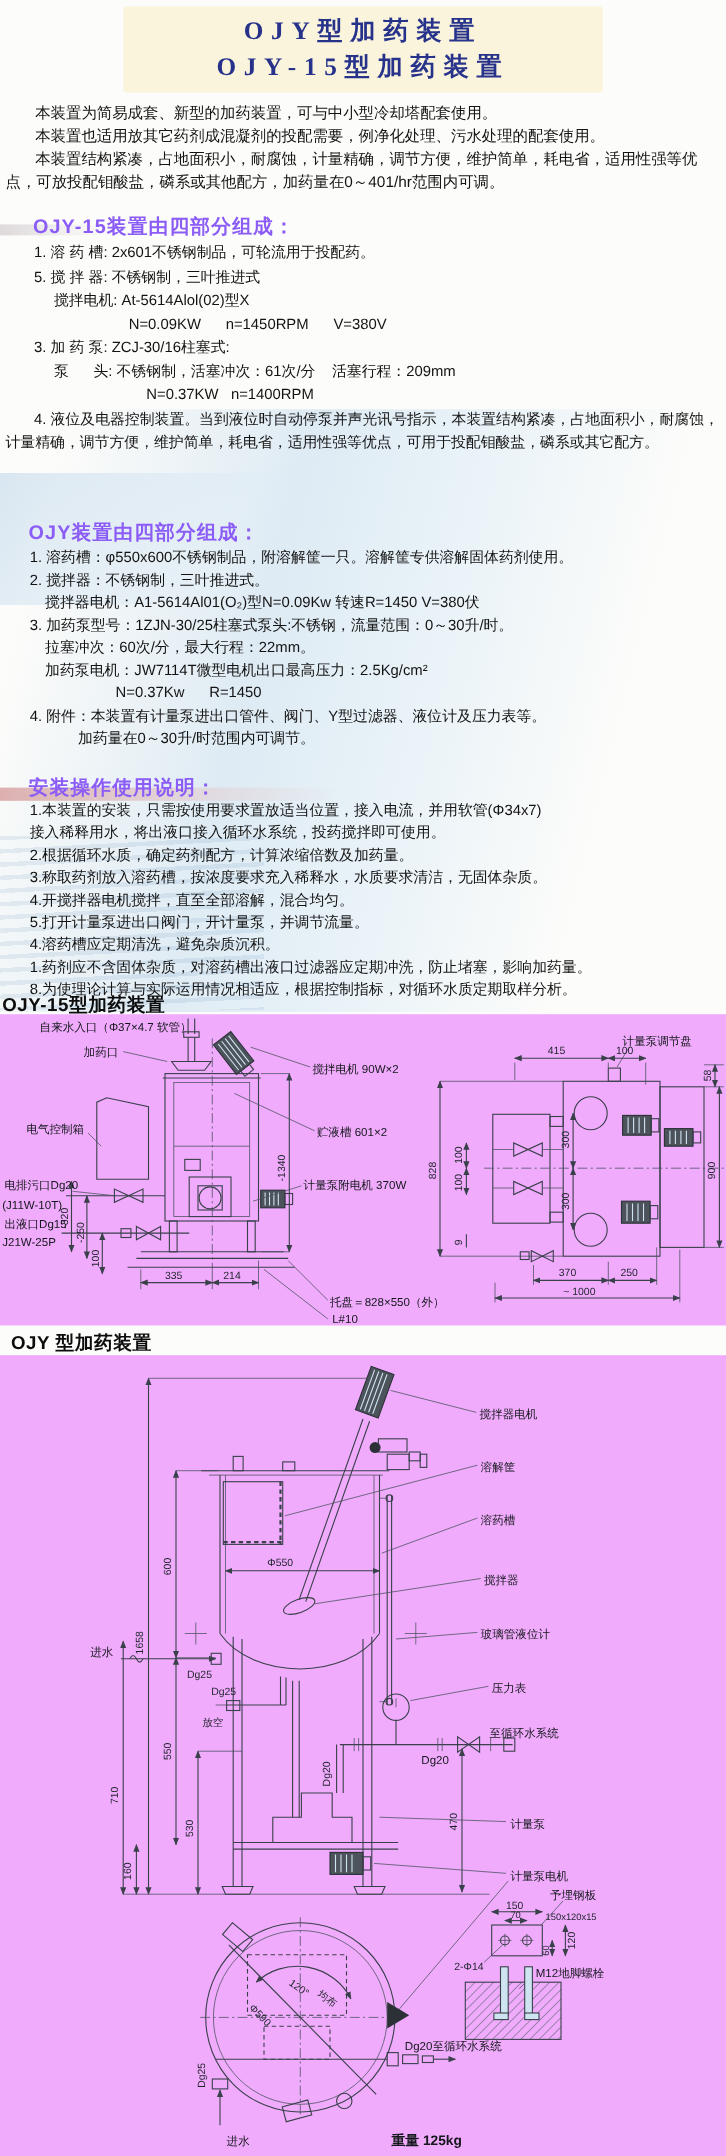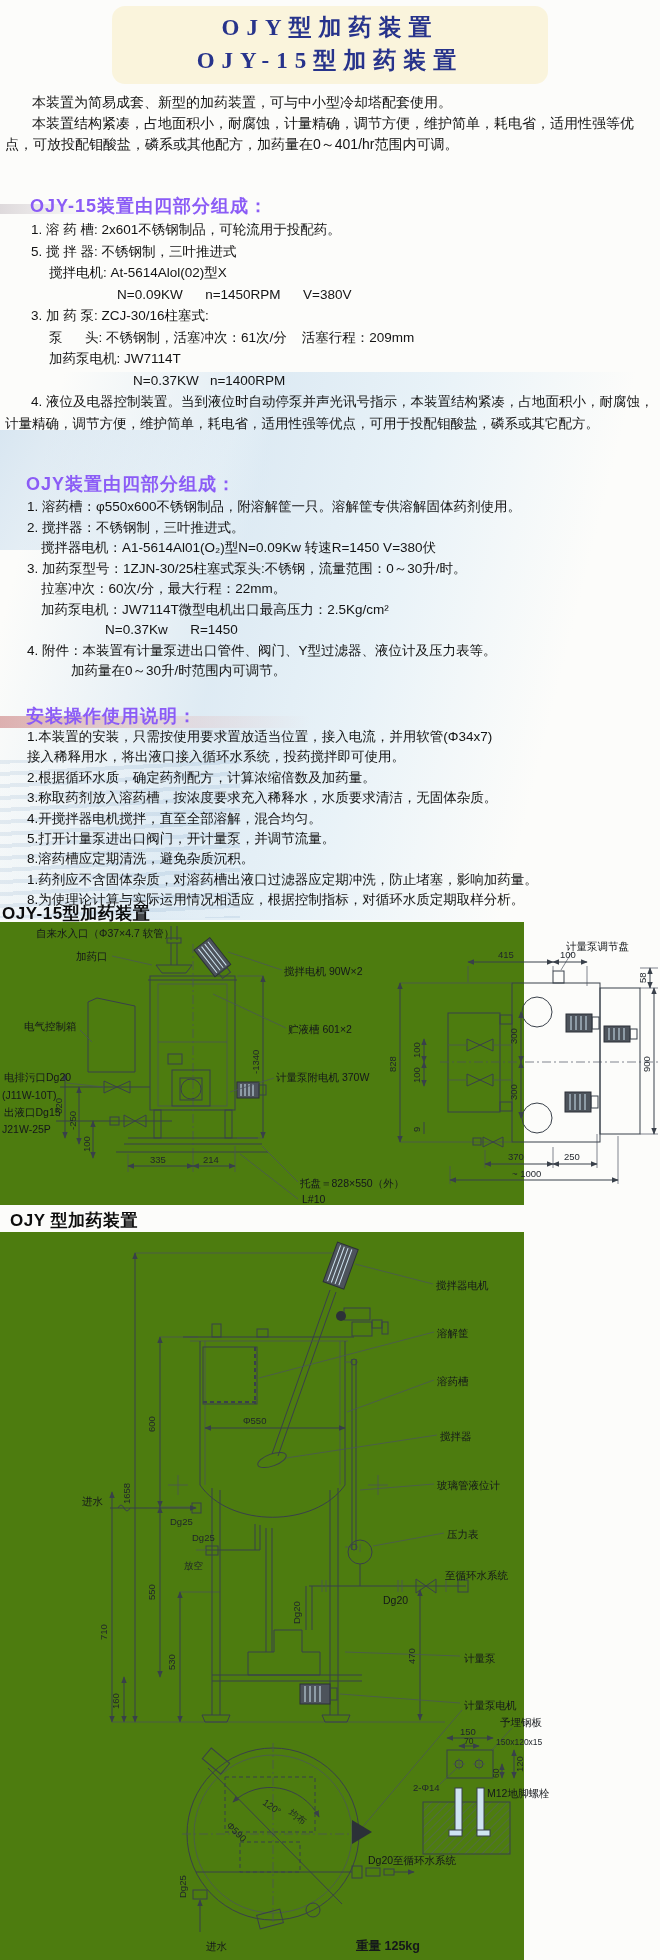--- a/index.html
+++ b/index.html
@@ -5,37 +5,37 @@
 *{margin:0;padding:0;box-sizing:border-box}
 html,body{width:660px}
 body{font-family:"Liberation Sans","DejaVu Sans",sans-serif;background:#ffffff}
 .page{position:relative;width:660px;height:1960px;background:#fcfcfa;overflow:hidden;color:#151515}
 .bgwash{position:absolute;left:0;top:372px;width:660px;height:548px;
  background:linear-gradient(104deg,rgba(186,214,236,0) 8%,rgba(186,214,236,.45) 36%,rgba(216,234,246,.55) 55%,rgba(186,214,236,0) 80%)}
 .bgwash2{position:absolute;left:0;top:430px;width:270px;height:120px;
  background:linear-gradient(120deg,rgba(150,190,225,.35),rgba(220,236,248,.15) 70%,transparent)}
 .bgslats{position:absolute;left:0;top:760px;width:240px;height:158px;opacity:.45;
  background:repeating-linear-gradient(177deg,rgba(130,165,200,.40) 0 4px,rgba(235,243,250,.25) 4px 12px)}
-.titlebox{position:absolute;left:112px;top:6px;width:436px;padding:5px 0 7px;background:#faf4dc;border-radius:13px;text-align:center}
+.titlebox{position:absolute;left:112px;top:6px;width:436px;padding:5px 0 7px;background:#faf4dc;border-radius:3px;text-align:center}
 .titlebox .t{font-family:"Liberation Serif","DejaVu Serif",serif;font-size:23px;font-weight:bold;color:#27338b;letter-spacing:7px;line-height:33px;white-space:nowrap}
 .intro{position:absolute;left:5px;top:92px;width:653px;font-size:14px;line-height:21px;color:#131313}
 .intro p{text-indent:27px}
 .sechead{position:absolute;font-size:18px;font-weight:bold;color:#8b5cf6;letter-spacing:1px;z-index:3}
 .band{position:absolute;z-index:1}
 .band-grey{background:linear-gradient(to right,rgba(185,175,182,.45),rgba(210,205,210,.2) 70%,transparent)}
 .band-pink{background:linear-gradient(to right,rgba(198,115,115,.55),rgba(228,185,185,.35) 60%,transparent)}
 .speclist{position:absolute;left:5px;width:653px;font-size:13.5px;color:#131313;z-index:2}
 .speclist .row{white-space:pre-wrap;line-height:21.5px}
 .s3 .row{line-height:20.4px}
 .s2 .row{line-height:20.5px}
 .p22{padding-left:22px}.p26{padding-left:26px}.p36{padding-left:36px}.p44{padding-left:44px}
 .p66{padding-left:66px}.p100{padding-left:100px}.p112{padding-left:112px}.p118{padding-left:118px}.p128{padding-left:128px}
 .para{text-indent:26px;line-height:21.5px}
 .d-head{position:absolute;font-size:17px;font-weight:bold;color:#0c0c0c;letter-spacing:.5px;z-index:3}
-.panel{position:absolute;left:0;width:524px;background:#4d7c0f}
+.panel{position:absolute;left:0;width:660px;background:#f0abfc}
 svg{display:block}
 .ln{stroke:#39404a;stroke-width:1;fill:none}
 .tn{stroke:#4a525e;stroke-width:.7;fill:none}
 .dsh{stroke:#39404a;stroke-width:1;fill:none;stroke-dasharray:4 3}
 .ctr{stroke:#4a525e;stroke-width:.7;fill:none;stroke-dasharray:9 3 2 3}
 .mot{fill:#4d535b;stroke:#2c3138;stroke-width:1}
 .ms{stroke:#cfe4f1;stroke-width:1;fill:none}
 .solid{fill:#2c3138;stroke:none}
 text.lb{font-family:"Liberation Sans","DejaVu Sans",sans-serif;font-size:10.5px;fill:#14171b}
 text.d{font-family:"Liberation Sans","DejaVu Sans",sans-serif;font-size:9.5px;fill:#1f242b}
@@ -51,33 +51,33 @@
   <div class="bgwash2"></div>
   <div class="bgslats"></div>
 
   <div class="titlebox">
     <div class="t">OJY型加药装置</div>
     <div class="t">OJY-15型加药装置</div>
   </div>
 
   <div class="intro">
     <p>本装置为简易成套、新型的加药装置，可与中小型冷却塔配套使用。</p>
+    <p>本装置也适用放其它药剂成混凝剂的投配需要，例净化处理、污水处理的配套使用。</p>
     <p>本装置结构紧凑，占地面积小，耐腐蚀，计量精确，调节方便，维护简单，耗电省，适用性强等优点，可放投配钼酸盐，磷系或其他配方，加药量在0～401/hr范围内可调。</p>
   </div>
 
   <div class="band band-grey" style="left:0;top:204px;width:95px;height:10px"></div>
   <div class="sechead" style="left:30px;top:194px">OJY-15装置由四部分组成：</div>
   <div class="speclist" style="top:219px">
     <div class="row p26">1. 溶 药 槽: 2x601不锈钢制品，可轮流用于投配药。</div>
     <div class="row p26">5. 搅 拌 器: 不锈钢制，三叶推进式</div>
     <div class="row p44">搅拌电机: At-5614Alol(02)型X</div>
     <div class="row p112">N=0.09KW      n=1450RPM      V=380V</div>
     <div class="row p26">3. 加 药 泵: ZCJ-30/16柱塞式:</div>
     <div class="row p44">泵      头: 不锈钢制，活塞冲次：61次/分    活塞行程：209mm</div>
-    <div class="row p44">加药泵电机: JW7114T</div>
     <div class="row p128">N=0.37KW   n=1400RPM</div>
     <div class="para">4. 液位及电器控制装置。当到液位时自动停泵并声光讯号指示，本装置结构紧凑，占地面积小，耐腐蚀，计量精确，调节方便，维护简单，耗电省，适用性强等优点，可用于投配钼酸盐，磷系或其它配方。</div>
   </div>
 
   <div class="sechead" style="left:26px;top:472px">OJY装置由四部分组成：</div>
   <div class="speclist s2" style="top:497px">
     <div class="row p22">1. 溶药槽：φ550x600不锈钢制品，附溶解筐一只。溶解筐专供溶解固体药剂使用。</div>
     <div class="row p22">2. 搅拌器：不锈钢制，三叶推进式。</div>
     <div class="row p36">搅拌器电机：A1-5614Al01(O₂)型N=0.09Kw 转速R=1450 V=380伏</div>
     <div class="row p22">3. 加药泵型号：1ZJN-30/25柱塞式泵头:不锈钢，流量范围：0～30升/时。</div>
@@ -90,21 +90,21 @@
 
   <div class="band band-pink" style="left:0;top:716px;width:310px;height:12px"></div>
   <div class="sechead" style="left:26px;top:704px">安装操作使用说明：</div>
   <div class="speclist s3" style="top:727px">
     <div class="row p22">1.本装置的安装，只需按使用要求置放适当位置，接入电流，并用软管(Φ34x7)</div>
     <div class="row p22">接入稀释用水，将出液口接入循环水系统，投药搅拌即可使用。</div>
     <div class="row p22">2.根据循环水质，确定药剂配方，计算浓缩倍数及加药量。</div>
     <div class="row p22">3.称取药剂放入溶药槽，按浓度要求充入稀释水，水质要求清洁，无固体杂质。</div>
     <div class="row p22">4.开搅拌器电机搅拌，直至全部溶解，混合均匀。</div>
     <div class="row p22">5.打开计量泵进出口阀门，开计量泵，并调节流量。</div>
-    <div class="row p22">8.溶药槽应定期清洗，避免杂质沉积。</div>
+    <div class="row p22">4.溶药槽应定期清洗，避免杂质沉积。</div>
     <div class="row p22">1.药剂应不含固体杂质，对溶药槽出液口过滤器应定期冲洗，防止堵塞，影响加药量。</div>
     <div class="row p22">8.为使理论计算与实际运用情况相适应，根据控制指标，对循环水质定期取样分析。</div>
   </div>
 
   <div class="d-head" style="left:2px;top:902px">OJY-15型加药装置</div>
   <div class="panel" style="top:922px;height:283px">
     <svg width="660" height="283" viewBox="0 0 660 283">
       <defs>
         <marker id="a1" viewBox="0 0 10 10" refX="9" refY="5" markerWidth="7" markerHeight="7" orient="auto-start-reverse">
           <path d="M0,1 L10,5 L0,9 z" fill="#39404a"></path>

